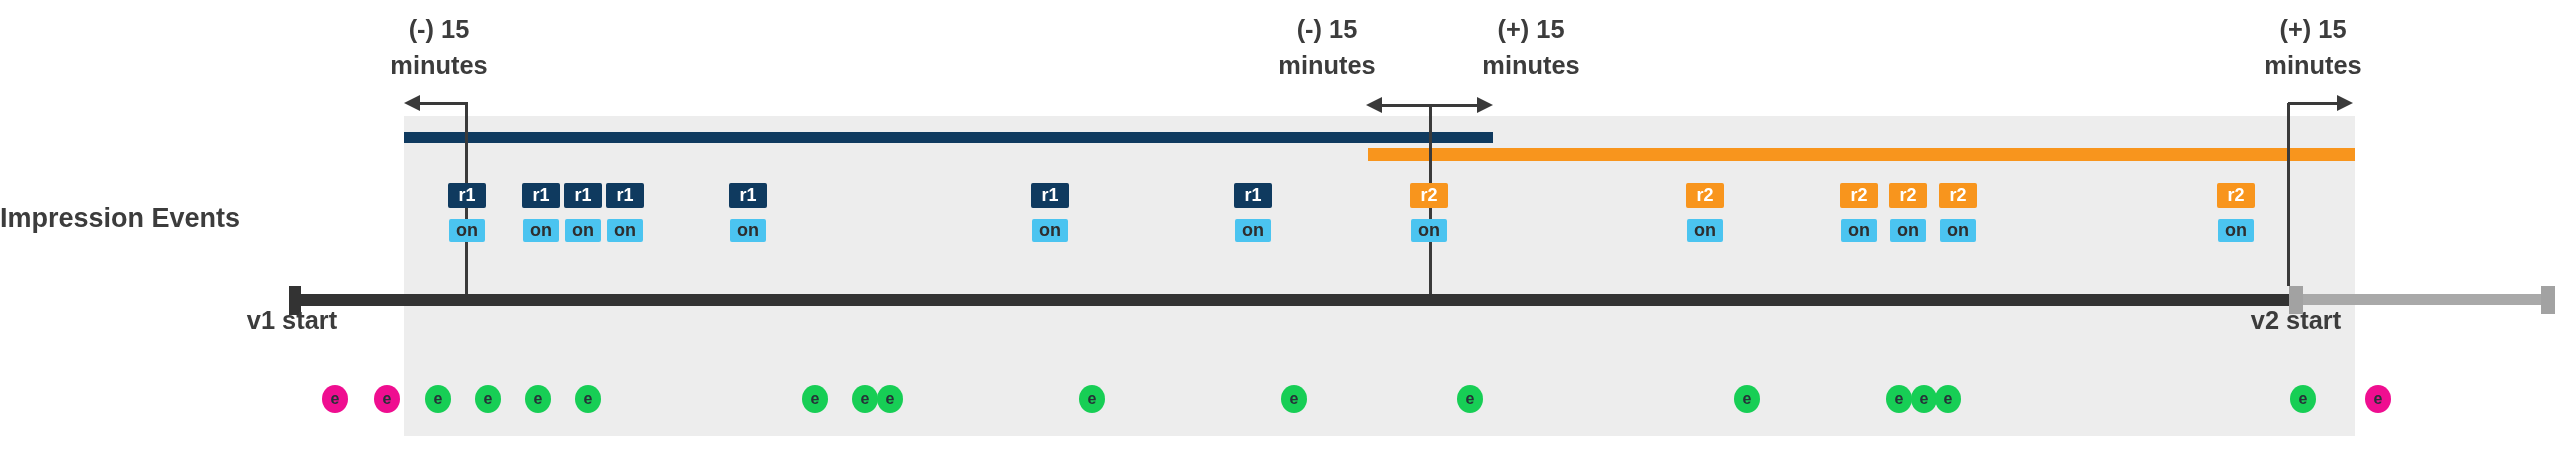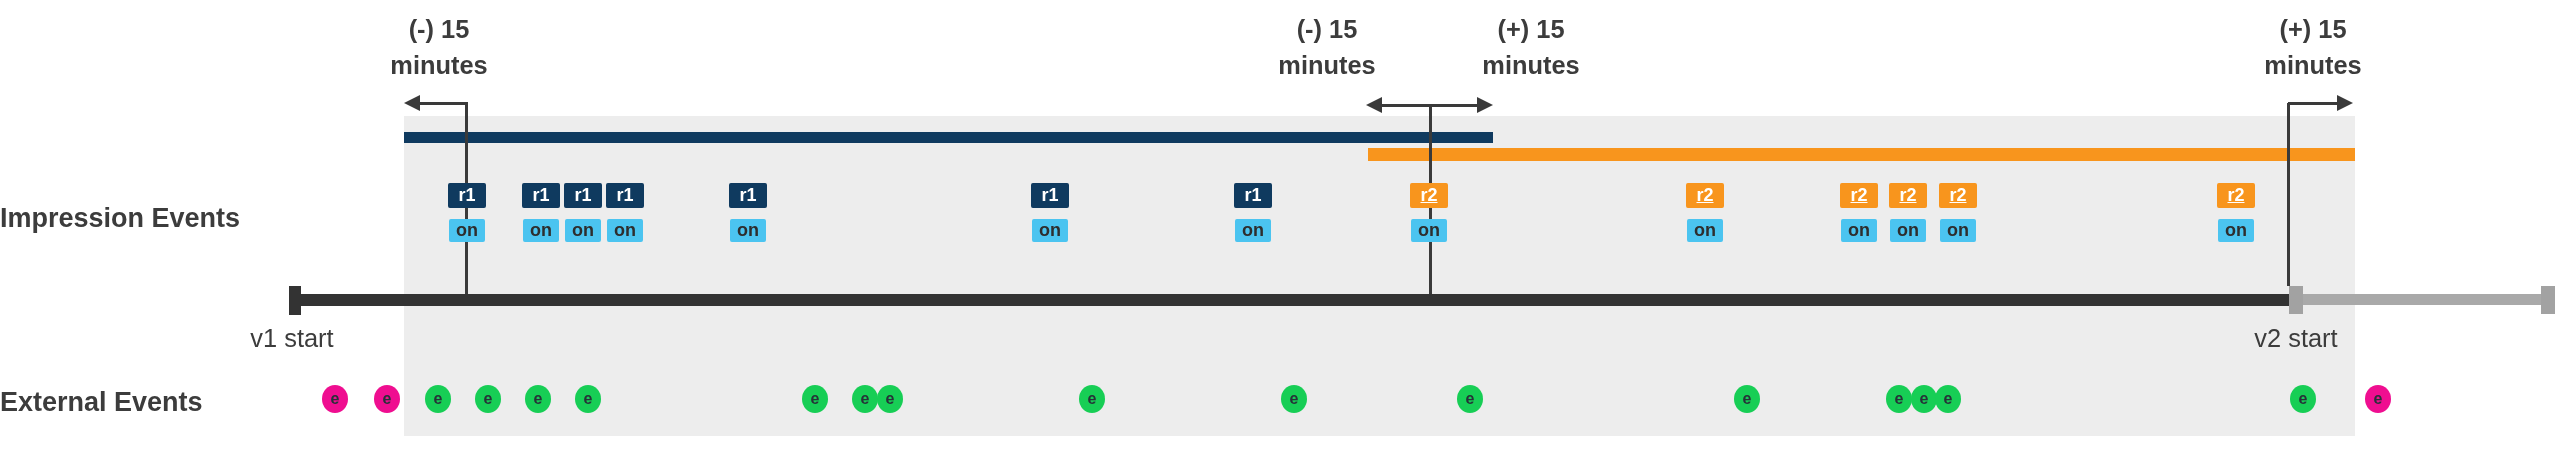--- a/index.html
+++ b/index.html
@@ -39,36 +39,36 @@
                color:var(--text); z-index:7; white-space:nowrap; }
   .row-label.imp { top:199px; }
   .row-label.ext { top:383px; }
 
   .imp-event { position:absolute; top:183px; transform:translateX(-50%);
                display:flex; flex-direction:column; align-items:center; gap:10.3px;
                z-index:6; }
   .r-box { width:38px; height:25.4px; border-radius:1.9px; color:#ffffff;
            font-size:18px; font-weight:700; line-height:25.4px; text-align:center; }
   .imp-event.r1 .r-box { background:var(--r1); }
-  .imp-event.r2 .r-box { background:var(--r2);text-decoration:underline; }
+  .imp-event.r2 .r-box { background:var(--r2); }
   .on-box { width:36px; height:23.5px; border-radius:1.9px; background:var(--on);
             color:#2e2e2e; font-size:18px; font-weight:700; line-height:23.5px;
             text-align:center; }
 
   .tl-black { position:absolute; left:289px; top:294px; width:2001px; height:12.2px;
               background:var(--tl-dark); z-index:4; }
   .tl-gray  { position:absolute; left:2289px; top:294px; width:266px; height:11.3px;
               background:var(--tl-gray); z-index:4; }
   .cap { position:absolute; z-index:4; }
   .cap.v1  { left:289px;  top:286px; width:12.2px; height:29px; background:var(--tl-dark); }
   .cap.v2  { left:2289px; top:286px; width:14px; height:28px; background:var(--tl-cap); }
   .cap.end { left:2541px; top:286px; width:14px; height:28px; background:var(--tl-cap); }
 
-  .start-label { position:absolute; top:324px; transform:translateX(-50%);
-                 font-size:25.4px; font-weight:400; color:var(--text); z-index:7;
+  .start-label { position:absolute; top:306px; transform:translateX(-50%);
+                 font-size:25.4px; font-weight:700; color:var(--text); z-index:7;
                  white-space:nowrap; }
   .start-label.v1 { left:292px; }
   .start-label.v2 { left:2296px; }
 
   .ext-dot { position:absolute; top:385px; width:26px; height:28px;
              transform:translateX(-50%); border-radius:50%; text-align:center;
              line-height:28px; font-size:16px; font-weight:700; color:#263238;
              z-index:6; }
   .ext-dot.green { background:var(--green); }
   .ext-dot.pink  { background:var(--pink); }
@@ -108,21 +108,20 @@
   <div class="annot a-midp">
     <div>(+) 15</div>
     <div>minutes</div>
   </div>
   <div class="annot a-right">
     <div>(+) 15</div>
     <div>minutes</div>
   </div>
 
   <div class="row-label imp">Impression Events</div>
-  <div class="row-label ext">External Events</div>
 
   <div>
       <div class="imp-event r1" style="left: 467px;">
     <div class="r-box">r1</div>
     <div class="on-box">on</div>
   </div>
       <div class="imp-event r1" style="left: 541px;">
     <div class="r-box">r1</div>
     <div class="on-box">on</div>
   </div>

